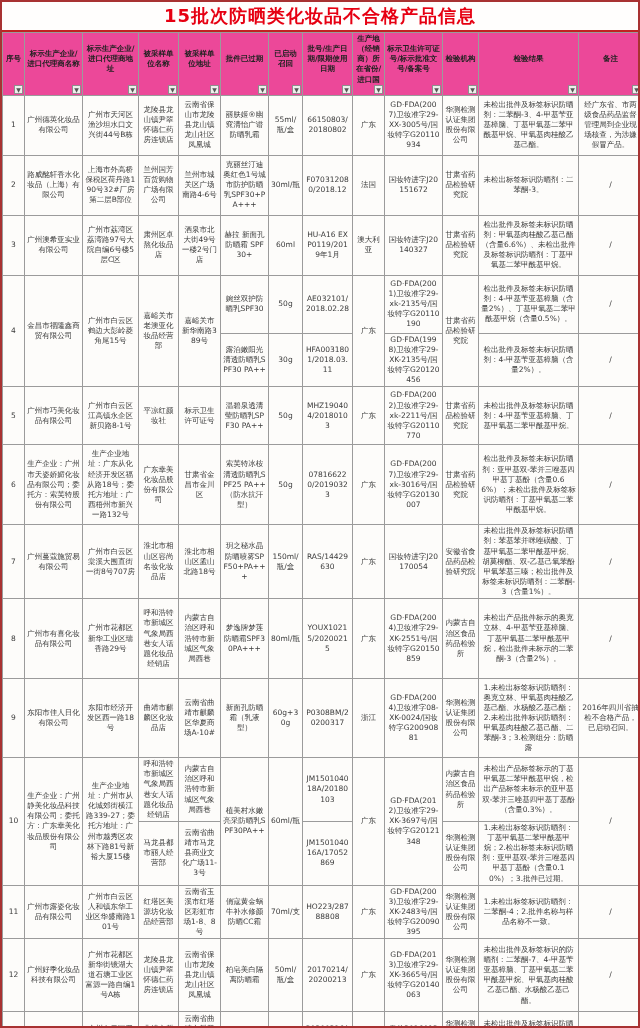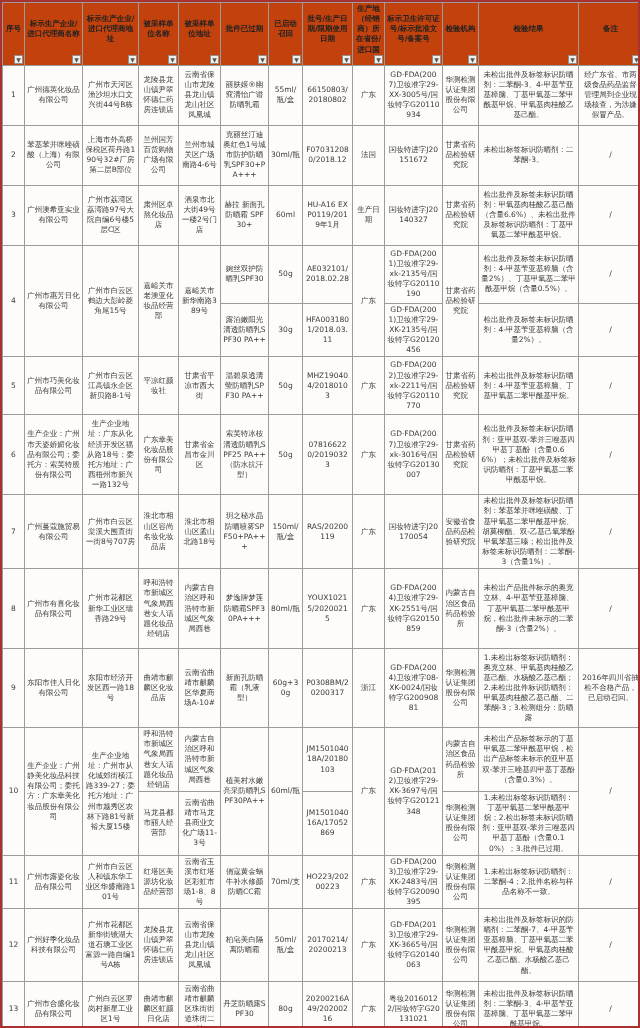--- a/index.html
+++ b/index.html
@@ -44,21 +44,21 @@
     word-break: break-all;
     overflow: hidden;
     background: #fdfcfa;
   }
   table.grid th {
     font-weight: bold;
     color: #222;
     position: relative;
     height: 48px;
     padding-bottom: 10px;
-    background: #c2410c;
+    background: #ec4899;
   }
   .filter-btn {
     position: absolute;
     right: 1px;
     bottom: 1px;
     width: 9px;
     height: 9px;
     border: 1px solid #8f8f8f;
     background: #efefec;
     color: #555;
@@ -66,20 +66,23 @@
     line-height: 7px;
     text-align: center;
     cursor: pointer;
   }
   td.cell-index { font-size: 8px; }
 </style>
 </head>
 <body>
 
 <div class="sheet">
+  <div class="title-bar">
+    <span class="title-text">15批次防晒类化妆品不合格产品信息</span>
+  </div>
   <table class="grid">
     <colgroup id="cols">
         <col style="width: 22px;">
         <col style="width: 58px;">
         <col style="width: 56px;">
         <col style="width: 40px;">
         <col style="width: 42px;">
         <col style="width: 48px;">
         <col style="width: 34px;">
         <col style="width: 50px;">
@@ -117,21 +120,21 @@
           <td>55ml/瓶/盒</td>
           <td>66150803/20180802</td>
           <td>广东</td>
           <td>GD·FDA(2007)卫妆准字29-XX-3005号/国妆特字G20110934</td>
           <td>华测检测认证集团股份有限公司</td>
           <td>未检出批件及标签标识防晒剂：二苯酮-3、4-甲基苄亚基樟脑、丁基甲氧基二苯甲酰基甲烷、甲氧基肉桂酸乙基己酯。</td>
           <td>经广东省、市两级食品药品监督管理局到企业现场核查，为涉嫌假冒产品。</td>
         </tr>
         <tr style="height: 60px;">
           <td class="cell-index">2</td>
-          <td>苯基苯并咪唑磺酸（上海）有限公司</td>
+          <td>路威酩轩香水化妆品（上海）有限公司</td>
           <td>上海市外高桥保税区荷丹路190号32#厂房第二层B部位</td>
           <td>兰州国芳百货购物广场有限公司</td>
           <td>兰州市城关区广场南路4-6号</td>
           <td>克丽丝汀迪奥红色1号城市防护防晒乳SPF30+PA+++</td>
           <td>30ml/瓶</td>
           <td>F070312080/2018.12</td>
           <td>法国</td>
           <td>国妆特进字J20151672</td>
           <td>甘肃省药品检验研究院</td>
           <td>未检出标签标识防晒剂：二苯酮-3。</td>
@@ -139,55 +142,55 @@
         </tr>
         <tr style="height: 60px;">
           <td class="cell-index">3</td>
           <td>广州澳希亚实业有限公司</td>
           <td>广州市荔湾区荔湾路97号大院自编6号楼5层C区</td>
           <td>肃州区卓熬化妆品店</td>
           <td>酒泉市北大街49号一楼2号门店</td>
           <td>赫拉 新面孔防晒霜 SPF30+</td>
           <td>60ml</td>
           <td>HU-A16 EXP0119/2019年1月</td>
-          <td>生产日期</td>
+          <td>澳大利亚</td>
           <td>国妆特进字J20140327</td>
           <td>甘肃省药品检验研究院</td>
           <td>检出批件及标签未标识防晒剂：甲氧基肉桂酸乙基己酯（含量6.6%）、未检出批件及标签标识防晒剂：丁基甲氧基二苯甲酰基甲烷。</td>
           <td>/</td>
         </tr>
         <tr style="height: 58px;">
           <td rowspan="2" class="cell-index">4</td>
-          <td rowspan="2">广州市惠芳日化有限公司</td>
+          <td rowspan="2">金昌市福隆鑫商贸有限公司</td>
           <td rowspan="2">广州市白云区鹤边大彭岭菱角尾15号</td>
           <td rowspan="2">嘉峪关市老澳亚化妆品经营部</td>
           <td rowspan="2">嘉峪关市新华南路389号</td>
           <td>婉丝双护防晒乳SPF30</td>
           <td>50g</td>
           <td>AE032101/2018.02.28</td>
           <td rowspan="2">广东</td>
           <td>GD·FDA(2001)卫妆准字29-xk-2135号/国妆特字G20110190</td>
           <td rowspan="2">甘肃省药品检验研究院</td>
           <td>检出批件及标签未标识防晒剂：4-甲基苄亚基樟脑（含量2%）、丁基甲氧基二苯甲酰基甲烷（含量0.5%）。</td>
           <td>/</td>
         </tr>
         <tr style="height: 52px;">
           <td>露泊嫩阳光清透防晒乳SPF30 PA++</td>
           <td>30g</td>
           <td>HFA0031801/2018.03.11</td>
-          <td>GD·FDA(2001)卫妆准字29-XK-2135号/国妆特字G20120456</td>
+          <td>GD·FDA(1998)卫妆准字29-XK-2135号/国妆特字G20120456</td>
           <td>检出批件及标签未标识防晒剂：4-甲基苄亚基樟脑（含量2%）。</td>
           <td>/</td>
         </tr>
         <tr style="height: 58px;">
           <td class="cell-index">5</td>
           <td>广州市巧美化妆品有限公司</td>
           <td>广州市白云区江高镇永企区新贝路8-1号</td>
           <td>平凉红颜妆社</td>
-          <td>甘肃省平凉市西大街</td>
+          <td>标示卫生许可证号</td>
           <td>温碧泉透清莹防晒乳SPF30 PA++</td>
           <td>50g</td>
           <td>MHZ190404/20180103</td>
           <td>广东</td>
           <td>GD·FDA(2002)卫妆准字29-xk-2211号/国妆特字G20110770</td>
           <td>甘肃省药品检验研究院</td>
           <td>未检出批件及标签标识防晒剂：4-甲基苄亚基樟脑、丁基甲氧基二苯甲酰基甲烷。</td>
           <td>/</td>
         </tr>
         <tr style="height: 80px;">
@@ -206,21 +209,21 @@
           <td>/</td>
         </tr>
         <tr style="height: 72px;">
           <td class="cell-index">7</td>
           <td>广州蔓蔻施贸易有限公司</td>
           <td>广州市白云区棠溪大围直街一街8号707房</td>
           <td>淮北市相山区容尚名妆化妆品店</td>
           <td>淮北市相山区孟山北路18号</td>
           <td>玥之秘水晶防晒喷雾SPF50+PA+++</td>
           <td>150ml/瓶/盒</td>
-          <td>RAS/20200119</td>
+          <td>RAS/14429630</td>
           <td>广东</td>
           <td>国妆特进字J20170054</td>
           <td>安徽省食品药品检验研究院</td>
           <td>未检出批件及标签标识防晒剂：苯基苯并咪唑磺酸、丁基甲氧基二苯甲酰基甲烷、胡莫柳酯、双-乙基己氧苯酚甲氧苯基三嗪；检出批件及标签未标识防晒剂：二苯酮-3（含量1%）。</td>
           <td>/</td>
         </tr>
         <tr style="height: 80px;">
           <td class="cell-index">8</td>
           <td>广州市有喜化妆品有限公司</td>
           <td>广州市花都区新华工业区瑞香路29号</td>
@@ -273,21 +276,21 @@
           <td>1.未检出标签标识防晒剂：丁基甲氧基二苯甲酰基甲烷；2.检出标签未标识防晒剂：亚甲基双-苯并三唑基四甲基丁基酚（含量0.10%）；3.批件已过期。</td>
         </tr>
         <tr style="height: 52px;">
           <td class="cell-index">11</td>
           <td>广州市露姿化妆品有限公司</td>
           <td>广州市白云区人和镇东华工业区华盛南路101号</td>
           <td>红塔区美源坊化妆品经营部</td>
           <td>云南省玉溪市红塔区彩虹市场1-8、8号</td>
           <td>俏寇黄金蜗牛补水修颜防晒CC霜</td>
           <td>70ml/支</td>
-          <td>HO223/20200223</td>
+          <td>HO223/28788808</td>
           <td>广东</td>
           <td>GD·FDA(2003)卫妆准字29-XK-2483号/国妆特字G20090395</td>
           <td>华测检测认证集团股份有限公司</td>
           <td>1.未检出标签标识防晒剂：二苯酮-4；2.批件名称与样品名称不一致。</td>
           <td>/</td>
         </tr>
         <tr style="height: 73px;">
           <td class="cell-index">12</td>
           <td>广州好季化妆品科技有限公司</td>
           <td>广州市花都区新华街镜湖大道石塘工业区富源一路自编1号A栋</td>

